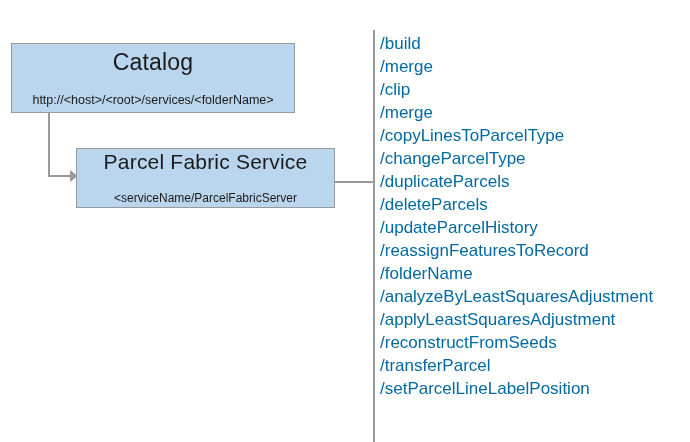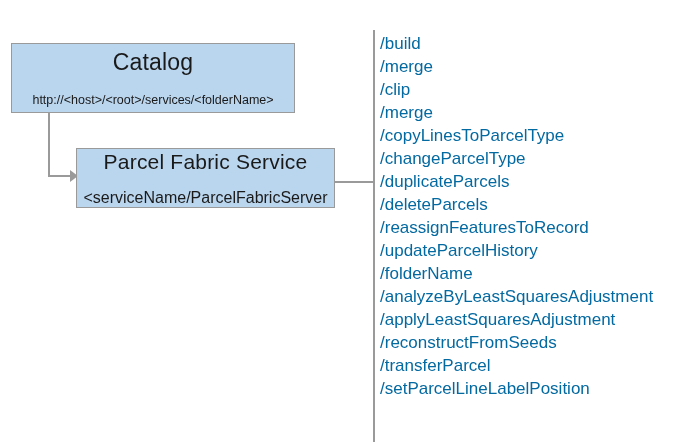--- a/index.html
+++ b/index.html
@@ -55,21 +55,21 @@
     line-height: 24px;
   }
   .node-subtitle {
     font-size: 12.5px;
     line-height: 16px;
     margin-top: 17px;
     color: #1a1a1a;
     white-space: nowrap;
   }
   #service-node .node-subtitle {
-    font-size: 16px;
+    font-size: 12px;
     margin-top: 1px;
   }
 
   
   .conn {
     position: absolute;
     background: #9a9a9a;
   }
   
   #conn-v {
@@ -155,22 +155,22 @@
 
   <ul id="ops-list">
       <li>/build</li>
       <li>/merge</li>
       <li>/clip</li>
       <li>/merge</li>
       <li>/copyLinesToParcelType</li>
       <li>/changeParcelType</li>
       <li>/duplicateParcels</li>
       <li>/deleteParcels</li>
+      <li>/updateParcelHistory</li>
       <li>/reassignFeaturesToRecord</li>
-      <li>/updateParcelHistory</li>
       <li>/folderName</li>
       <li>/analyzeByLeastSquaresAdjustment</li>
       <li>/applyLeastSquaresAdjustment</li>
       <li>/reconstructFromSeeds</li>
       <li>/transferParcel</li>
       <li>/setParcelLineLabelPosition</li>
     </ul>
 
 </div>
 

